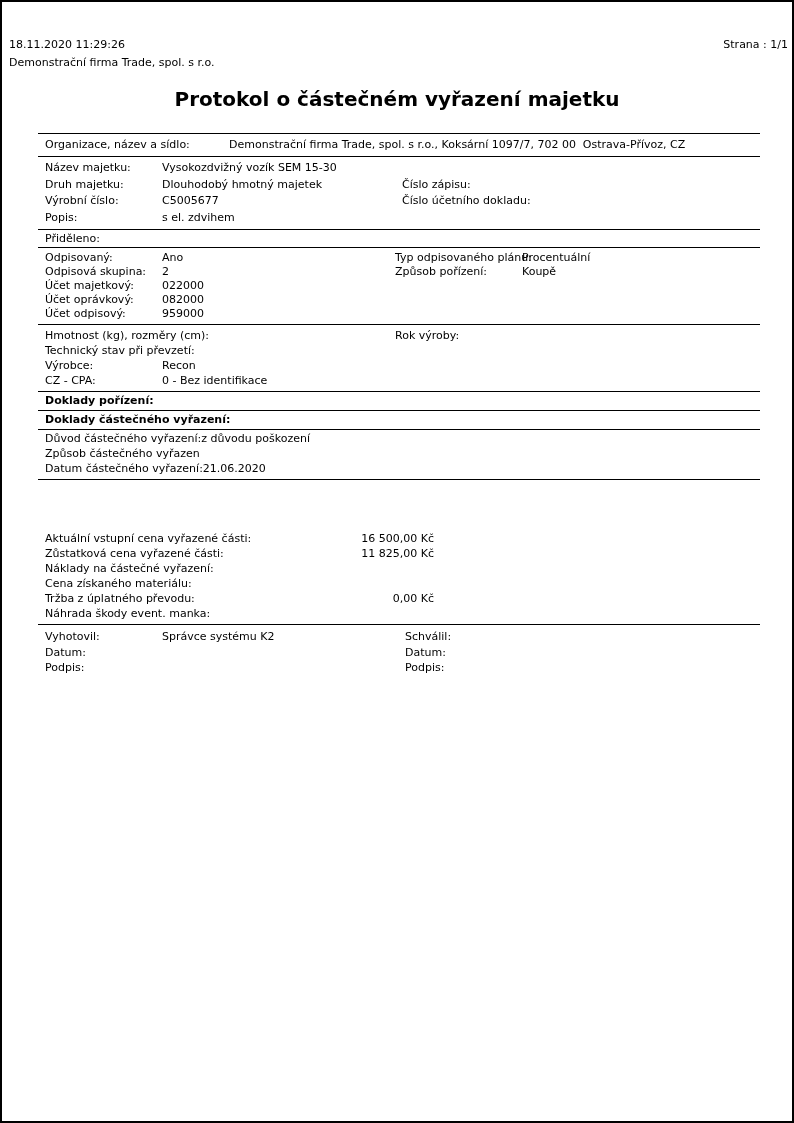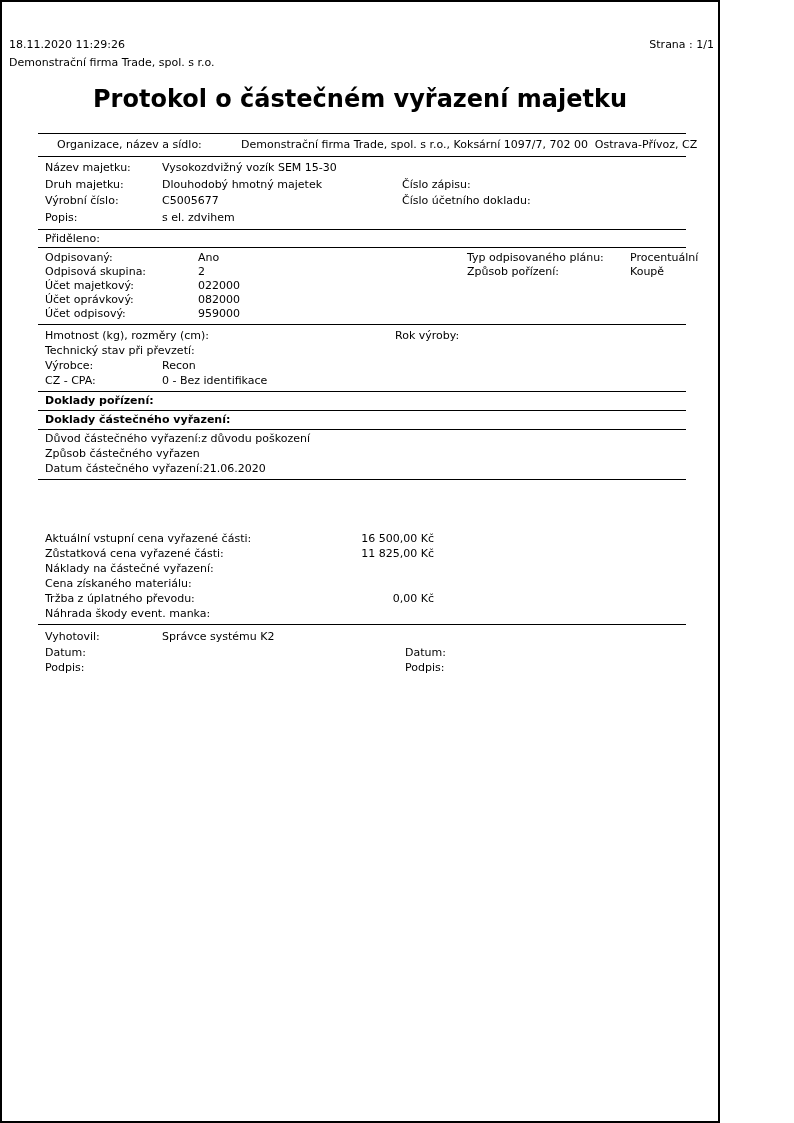--- a/index.html
+++ b/index.html
@@ -1,37 +1,37 @@
 <!DOCTYPE html>
 <html><head>
 <meta charset="utf-8">
 <style>
   html,body { margin:0; padding:0; background:#fff; }
   .page {
     position:relative;
-    width:720px; height:1123px;
+    width:794px; height:1123px;
     box-sizing:border-box;
     background:#fff;
     border:2px solid #000;
     font-family:"DejaVu Sans", sans-serif;
     font-size:11px;
     color:#000;
     overflow:hidden;
   }
   .content { margin:0 32px 0 36px; }
   .hdr-row { display:flex; justify-content:space-between; padding:0 4px 0 7px; line-height:18px; }
   .hdr-top { padding-top:34px; }
-  .doc-title { text-align:center; font-size:24px; font-weight:bold; line-height:26px; margin-top:14px; }
+  .doc-title { text-align:center; font-size:20px; font-weight:bold; line-height:26px; margin-top:14px; }
   .rule { border:none; border-top:1.5px solid #000; margin:0; }
   .rule-title-gap { margin-top:21px; }
-  .org-row { display:grid; grid-template-columns:184px 1fr; padding:3px 0 4px 7px; line-height:15px;margin-left:12px; }
+  .org-row { display:grid; grid-template-columns:184px 1fr; padding:3px 0 4px 7px; line-height:15px; }
   .sec { padding:3px 0 3px 7px; }
   .row4 { display:grid; }
   .g-asset  { grid-template-columns:117px 240px 160px 1fr; line-height:16.5px; }
-  .g-assign { grid-template-columns:117px 233px 127px 1fr; line-height:14px;gap:36px; }
+  .g-assign { grid-template-columns:117px 233px 127px 1fr; line-height:14px; }
   .g-tech   { grid-template-columns:117px 233px 127px 1fr; line-height:15px; }
   .g-sign   { grid-template-columns:117px 243px 1fr;       line-height:15.3px; }
   .sec-heading { padding:2px 0 1px 7px; line-height:14px; }
   .doc-row { padding:2px 0 2px 7px; line-height:14px;font-weight:bold; }
   .disposal { padding:2px 0 3px 7px; }
   .disposal .line { line-height:14.8px; }
   .money { padding:3px 0 3px 7px;margin-top:48px; }
   .money-row { display:grid; grid-template-columns:237px 152px; line-height:15px; }
   .money-val { text-align:right; }
   .lbl, .val { white-space:pre; }
@@ -195,20 +195,21 @@
         <span class="val money-val"></span>
       </div>
     </div>
 
     <hr class="rule">
 
     <div class="sign">
       <div class="row4 g-sign">
         <span class="lbl">Vyhotovil:</span>
         <span class="val">Správce systému K2</span>
+        <span class="lbl">Schválil:</span>
       </div>
       <div class="row4 g-sign">
         <span class="lbl">Datum:</span>
         <span class="val"></span>
         <span class="lbl">Datum:</span>
       </div>
       <div class="row4 g-sign">
         <span class="lbl">Podpis:</span>
         <span class="val"></span>
         <span class="lbl">Podpis:</span>

